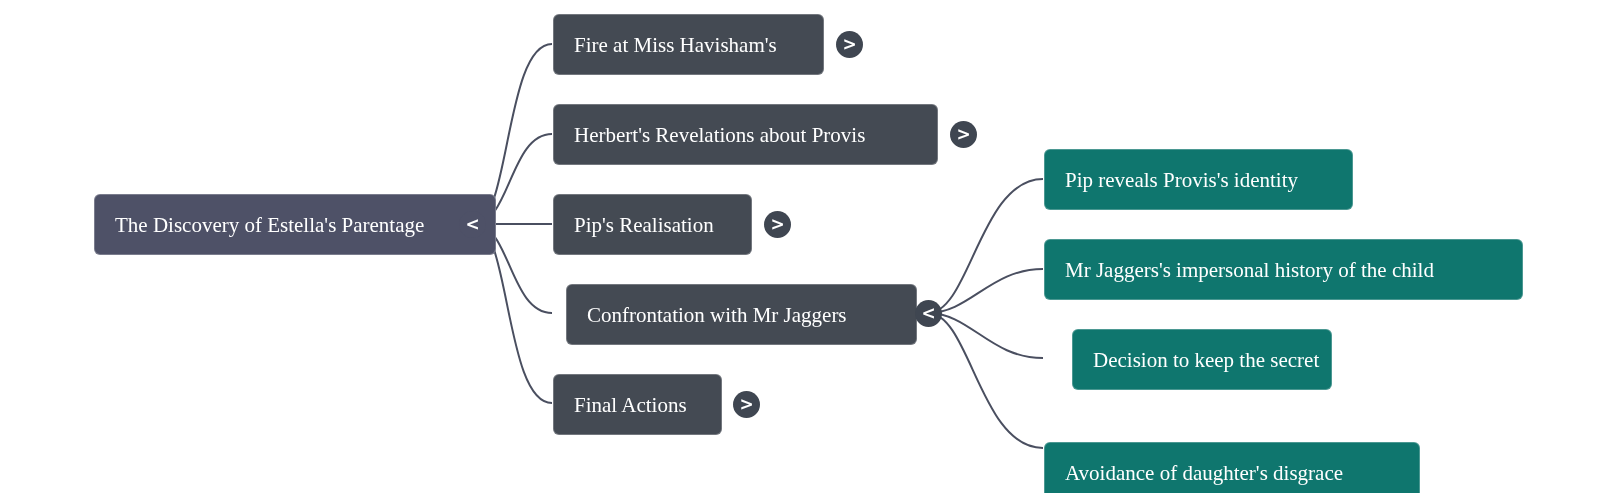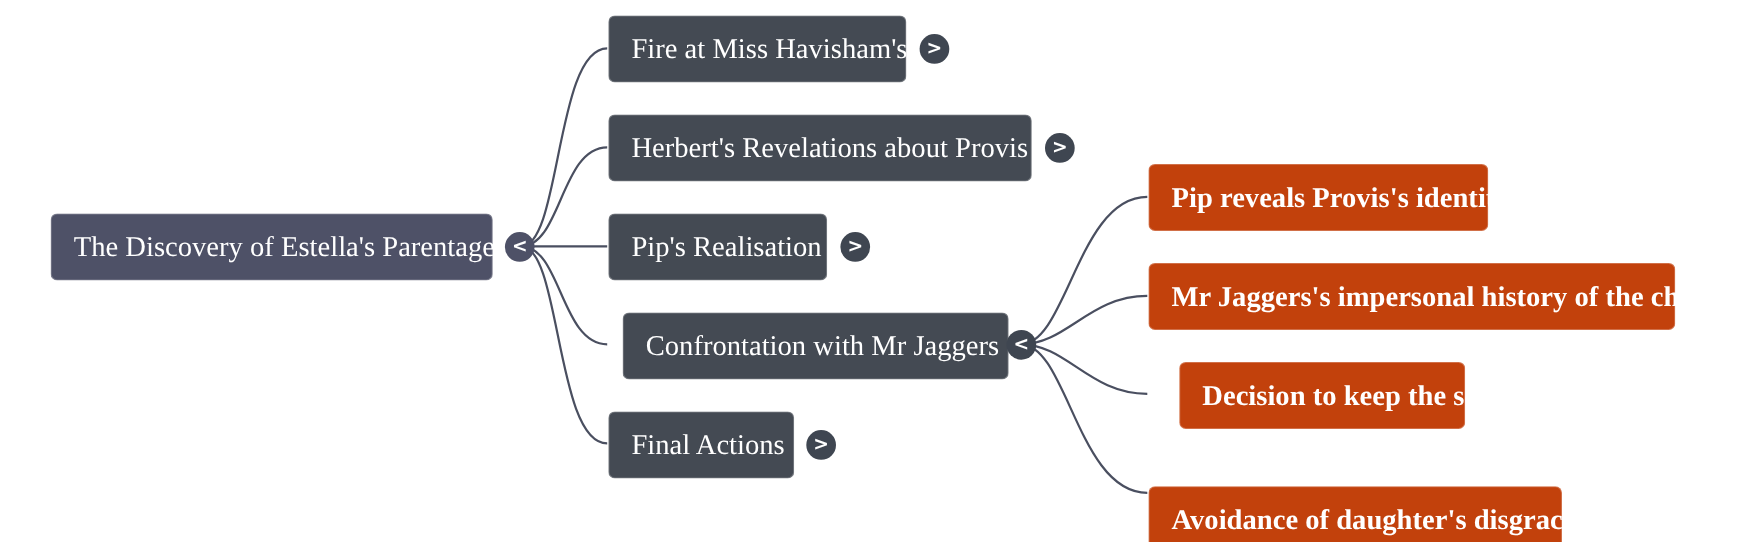--- a/index.html
+++ b/index.html
@@ -1,21 +1,21 @@
 <!DOCTYPE html>
 <html><head>
 <meta charset="utf-8">
 <style>
   html, body { margin:0; padding:0; background:#ffffff; }
   body { width:1600px; height:493px; position:relative; overflow:hidden; font-family:"Liberation Serif", "DejaVu Serif", serif; }
   svg.links { position:absolute; left:0; top:0; width:1600px; height:493px; }
-  .node { position:absolute; box-sizing:border-box; border-radius:6px; color:#ffffff; font-size:26px; line-height:60px; height:61px; padding-left:20px; white-space:nowrap; border:1px solid rgba(255,255,255,0.25); }
-  .root { background:#4e5167; }
+  .node { position:absolute; box-sizing:border-box; border-radius:6px; color:#ffffff; font-size:21px; line-height:60px; height:61px; padding-left:20px; white-space:nowrap; border:1px solid rgba(255,255,255,0.25); }
+  .root { background:#4e5167;margin-left:48px; }
   .l1 { background:#444a53; }
-  .l2 { background:#c2410c;font-weight:bold; }
+  .l2 { background:#0f766e; }
   .toggle { position:absolute; width:27px; height:27px; border-radius:50%; background:#3f4651; color:#fff; font-family:"DejaVu Sans", sans-serif; font-size:17px; font-weight:bold; line-height:26px; text-align:center; }
   .toggle.root-t { background:#4e5167; }
 </style>
 </head>
 <body>
 
 <svg class="links">
   <g fill="none" stroke="#4a4f60" stroke-width="2">
     <path d="M474,224 C510,224 505,44 552,44"></path>
     <path d="M474,224 C510,224 510,134 552,134"></path>

